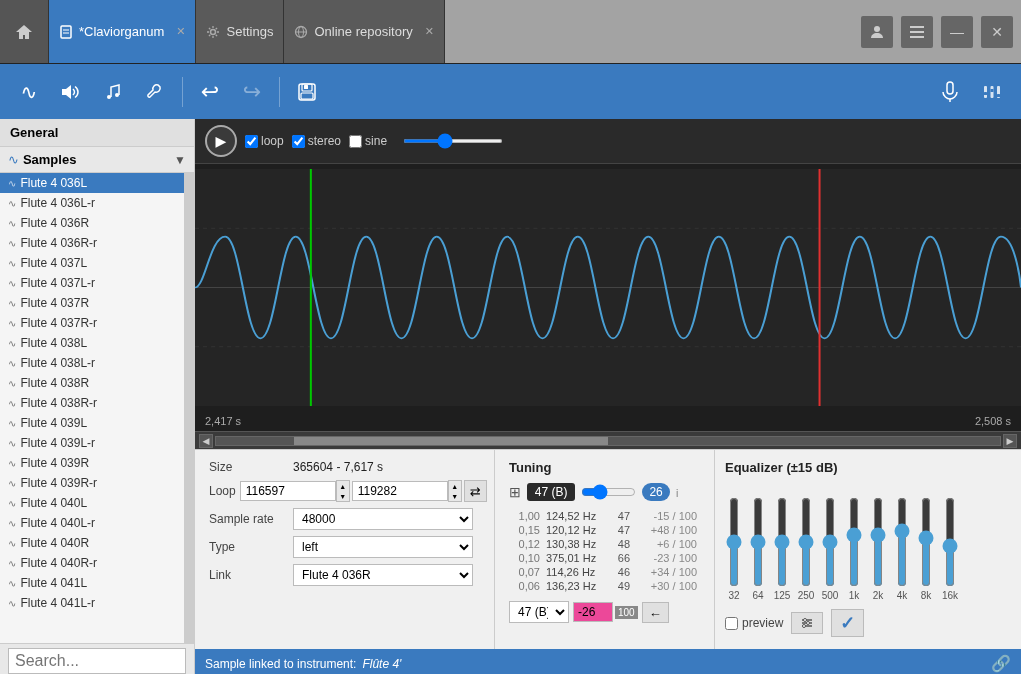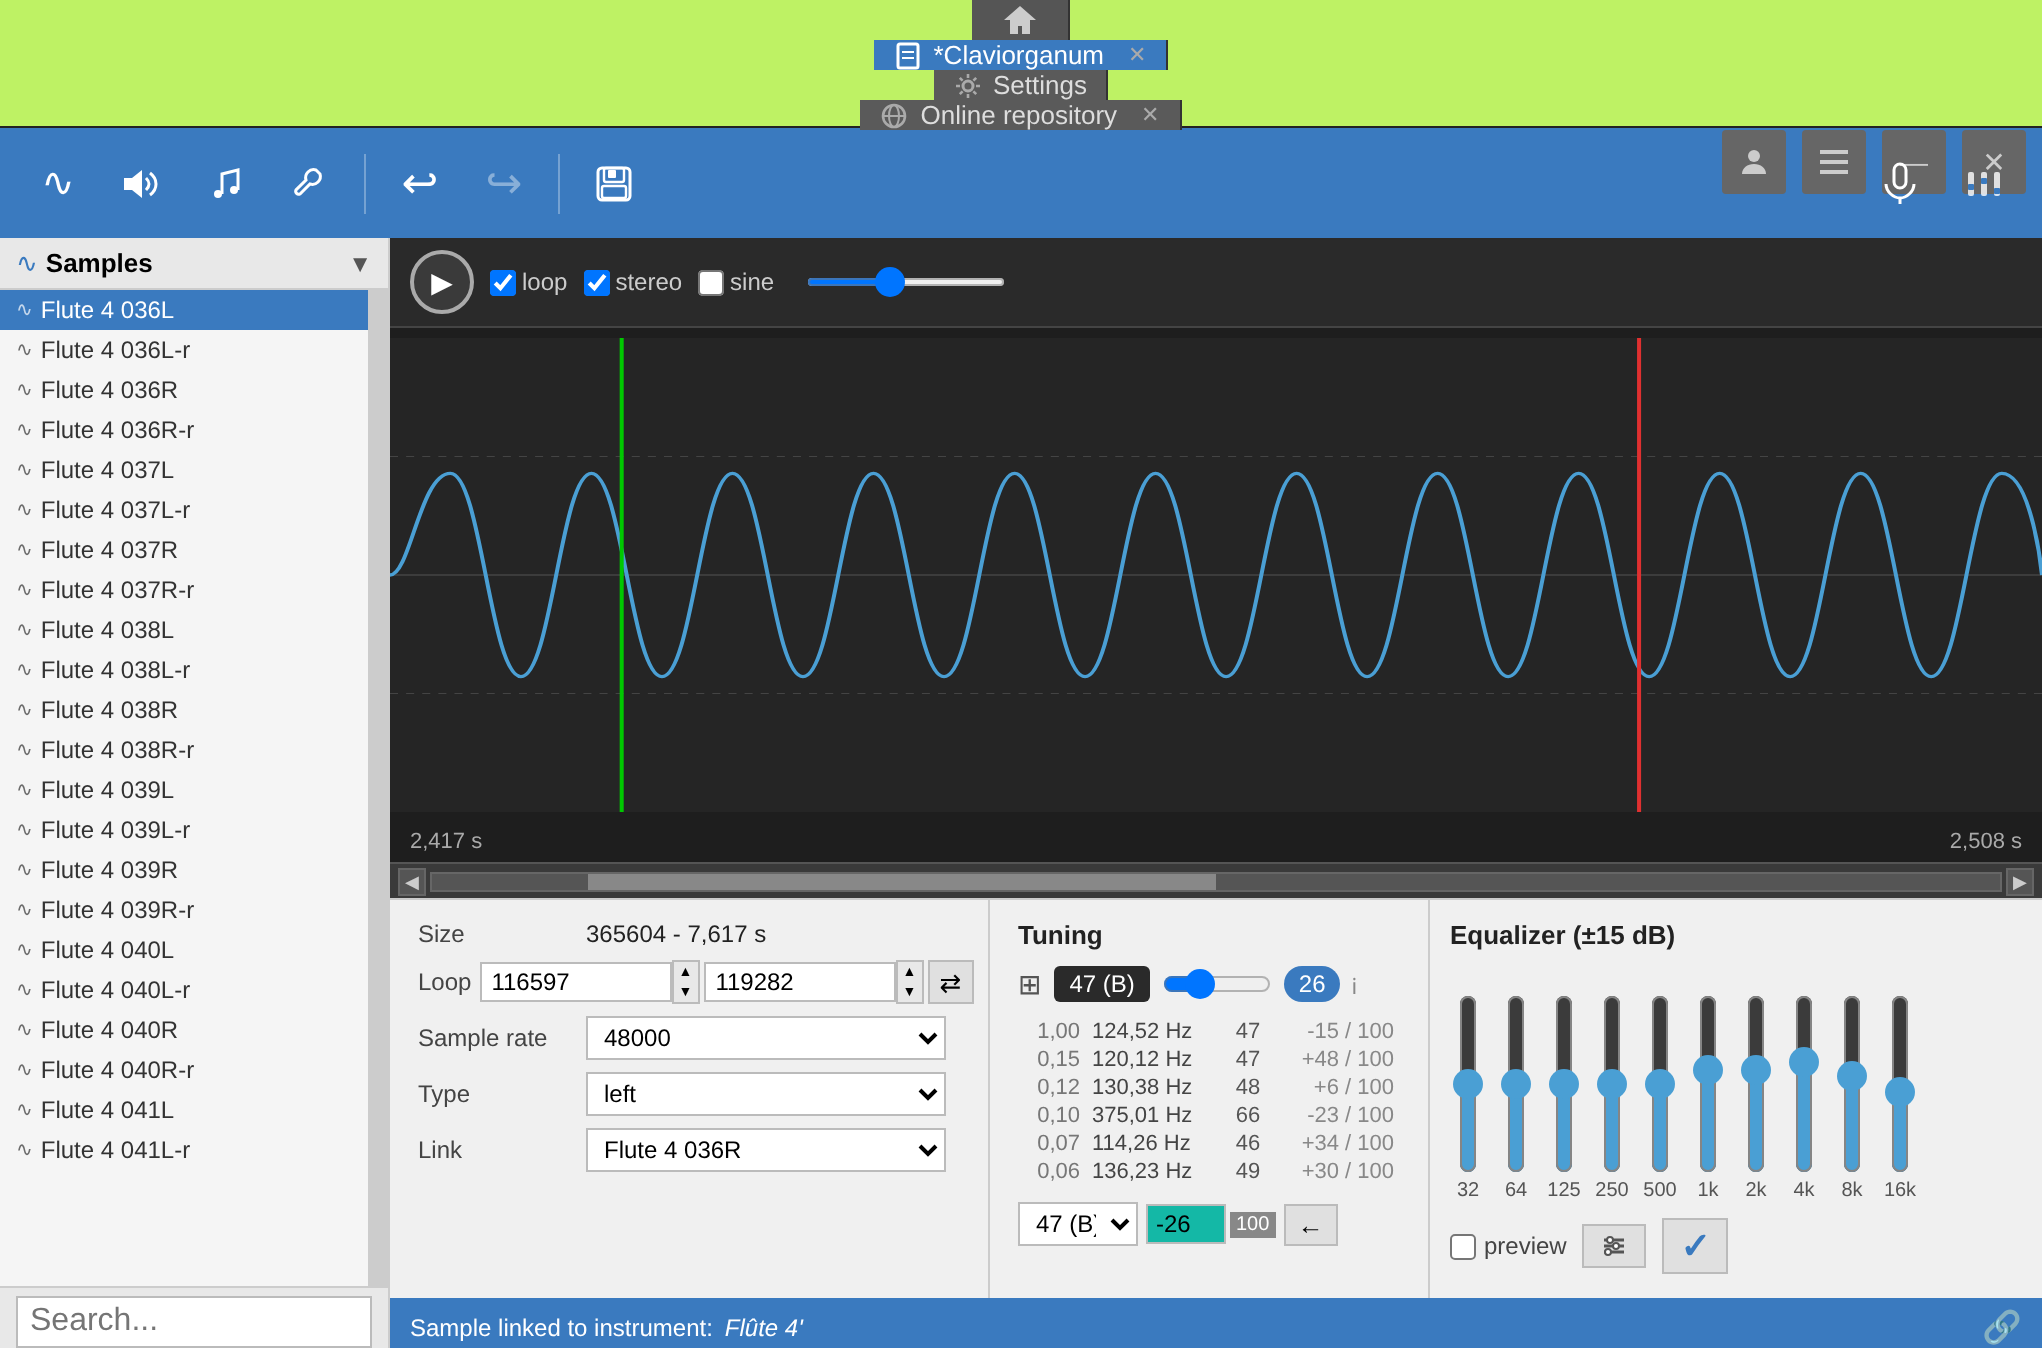--- a/index.html
+++ b/index.html
@@ -1,22 +1,21 @@
 <!DOCTYPE html>
 <html><head>
   <meta charset="utf-8">
   <style>
     * { box-sizing: border-box; margin: 0; padding: 0; }
     body { font-family: Arial, sans-serif; font-size: 12px; background: #3c3c3c; width: 1021px; height: 674px; overflow: hidden; }
 
     
     #titlebar {
-      display: flex; align-items: center; background: #bef264; height: 64px;
+      display: flex; align-items: center; background: #a3a3a3; height: 64px;
       border-bottom: 1px solid #222;
-      flex-direction: column;
     }
     .tab {
       display: flex; align-items: center; padding: 0 10px; height: 100%;
       background: #5a5a5a; border-right: 1px solid #333; cursor: pointer;
       color: #ddd; font-size: 13px; gap: 6px; white-space: nowrap;
     }
     .tab.active { background: #3a7abf; color: #fff; }
     .tab.home { background: #555; padding: 0 14px; }
     .tab-close { margin-left: 6px; cursor: pointer; color: #aaa; font-size: 11px; }
     .titlebar-right {
@@ -193,21 +192,21 @@
     .tuning-bottom {
       display: flex; align-items: center; gap: 4px; margin-top: 8px;
     }
     .tuning-note-select {
       border: 1px solid #bbb; padding: 2px 4px; font-size: 12px; background: #fff; width: 60px;
     }
     .tuning-cent-wrap {
       display: flex; align-items: center; gap: 2px;
     }
     .tuning-cent-input {
-      border: 1px solid #bbb; padding: 2px 4px; font-size: 12px; background: #14b8a6; width: 40px;
+      border: 1px solid #bbb; padding: 2px 4px; font-size: 12px; background: #ec4899; width: 40px;
     }
     .cent-badge {
       background: #888; color: #fff; font-size: 10px; padding: 1px 3px;
     }
     .back-btn {
       background: #e0e0e0; border: 1px solid #bbb; cursor: pointer; padding: 2px 6px;
       font-size: 13px;
     }
 
     
@@ -352,20 +351,21 @@
       <rect x="2" y="10" width="3" height="3" rx="0.5" fill="#3a7abf"></rect>
       <rect x="8.5" y="7" width="3" height="3" rx="0.5" fill="#3a7abf"></rect>
       <rect x="15" y="12" width="3" height="3" rx="0.5" fill="#3a7abf"></rect>
     </svg>
   </button>
 </div>
 
 <div id="main">
 
   <div id="sidebar">
+    <div class="sidebar-header">General</div>
     <div class="sidebar-dropdown">
       <span style="color:#3a7abf; font-size:13px;">∿</span>
       <span style="font-weight:bold; font-size:13px;">Samples</span>
       <span style="margin-left:auto; color:#555;">▼</span>
     </div>
     <div id="sidebar-scroll" style="display:flex; flex-direction:row; flex:1; overflow:hidden;">
       <div class="sidebar-list" id="sidebar-list">
 
       <div class="sidebar-item active">
             <span style="font-size:10px; opacity:0.7;">∿</span>

